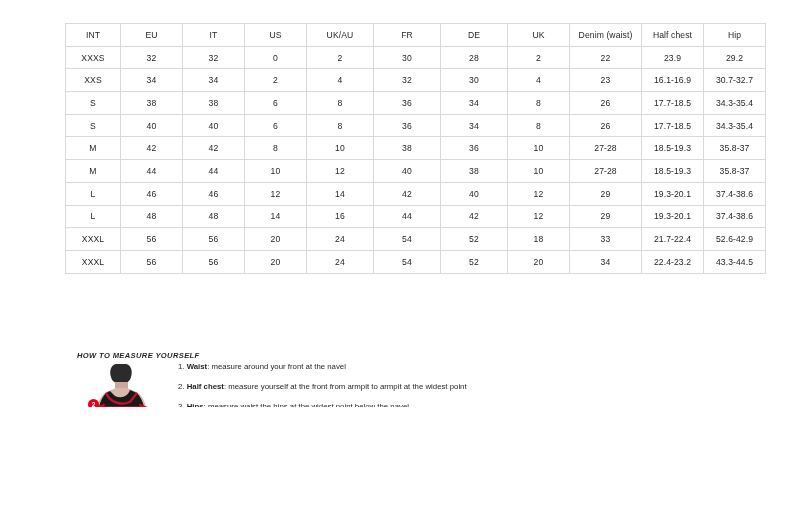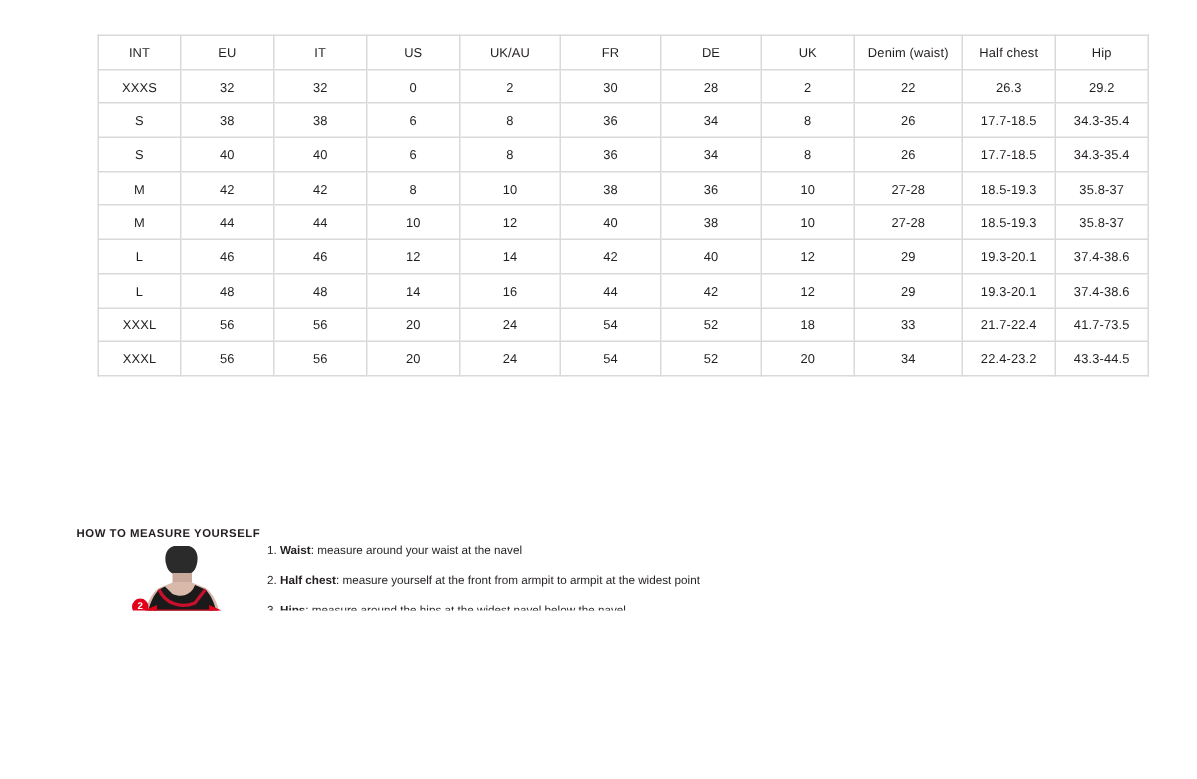--- a/index.html
+++ b/index.html
@@ -54,26 +54,27 @@
   col.c5 { width: 67px; }
   col.c6 { width: 67px; }
   col.c7 { width: 62px; }
   col.c8 { width: 72px; }
   col.c9 { width: 62px; }
   col.c10 { width: 62px; }
 
   
   .measure-title {
     position: absolute;
-    left: 51px;
+    left: 77px;
     top: 351px;
     font-size: 7.6px;
     font-weight: bold;
     letter-spacing: .35px;
     color: #231f20;
+    font-style: italic;
   }
   .measure-steps {
     position: absolute;
     left: 178px;
     top: 363px;
     width: 420px;
   }
   .measure-steps .step {
     font-size: 7.8px;
     color: #231f20;
@@ -147,22 +148,35 @@
           <tr>
             <td>XXXS</td>
             <td>32</td>
             <td>32</td>
             <td>0</td>
             <td>2</td>
             <td>30</td>
             <td>28</td>
             <td>2</td>
             <td>22</td>
-            <td>26.3</td>
+            <td>23.9</td>
             <td>29.2</td>
+          </tr>
+          <tr>
+            <td>XXS</td>
+            <td>34</td>
+            <td>34</td>
+            <td>2</td>
+            <td>4</td>
+            <td>32</td>
+            <td>30</td>
+            <td>4</td>
+            <td>23</td>
+            <td>16.1-16.9</td>
+            <td>30.7-32.7</td>
           </tr>
           <tr>
             <td>S</td>
             <td>38</td>
             <td>38</td>
             <td>6</td>
             <td>8</td>
             <td>36</td>
             <td>34</td>
             <td>8</td>
@@ -239,21 +253,21 @@
             <td>XXXL</td>
             <td>56</td>
             <td>56</td>
             <td>20</td>
             <td>24</td>
             <td>54</td>
             <td>52</td>
             <td>18</td>
             <td>33</td>
             <td>21.7-22.4</td>
-            <td>41.7-73.5</td>
+            <td>52.6-42.9</td>
           </tr>
           <tr>
             <td>XXXL</td>
             <td>56</td>
             <td>56</td>
             <td>20</td>
             <td>24</td>
             <td>54</td>
             <td>52</td>
             <td>20</td>
@@ -261,23 +275,23 @@
             <td>22.4-23.2</td>
             <td>43.3-44.5</td>
           </tr>
         </tbody>
     </table>
   </div>
 
   <div class="measure-title">HOW TO MEASURE YOURSELF</div>
 
   <div class="measure-steps" id="steps-list">
-      <div class="step"><span>1. </span><b>Waist</b><span>: measure around your waist at the navel</span></div>
+      <div class="step"><span>1. </span><b>Waist</b><span>: measure around your front at the navel</span></div>
       <div class="step"><span>2. </span><b>Half chest</b><span>: measure yourself at the front from armpit to armpit at the widest point</span></div>
-      <div class="step"><span>3. </span><b>Hips</b><span>: measure around the hips at the widest navel below the navel</span></div>
+      <div class="step"><span>3. </span><b>Hips</b><span>: measure waist the hips at the widest point below the navel</span></div>
     </div>
 
   <div class="figure">
     <svg width="96" height="148" viewBox="0 0 96 148" xmlns="http://www.w3.org/2000/svg">
 
       <path d="M38 2 C33 3 31 9 33 15 C34 19 37 21 40 21 L46 21 C49 21 52 19 53 15 C55 9 53 3 48 2 Z" fill="#2b2b2b"></path>
       <path d="M37 20 L37 27 L50 27 L50 20 Z" fill="#c9a99c"></path>
 
       <path d="M28 30 C22 34 18 44 17 56 C16 70 19 84 23 94 L27 104 L60 104 L64 94 C68 84 71 70 70 56 C69 44 65 34 59 30 L49 26 L38 26 Z" fill="#d9b9aa"></path>
 

